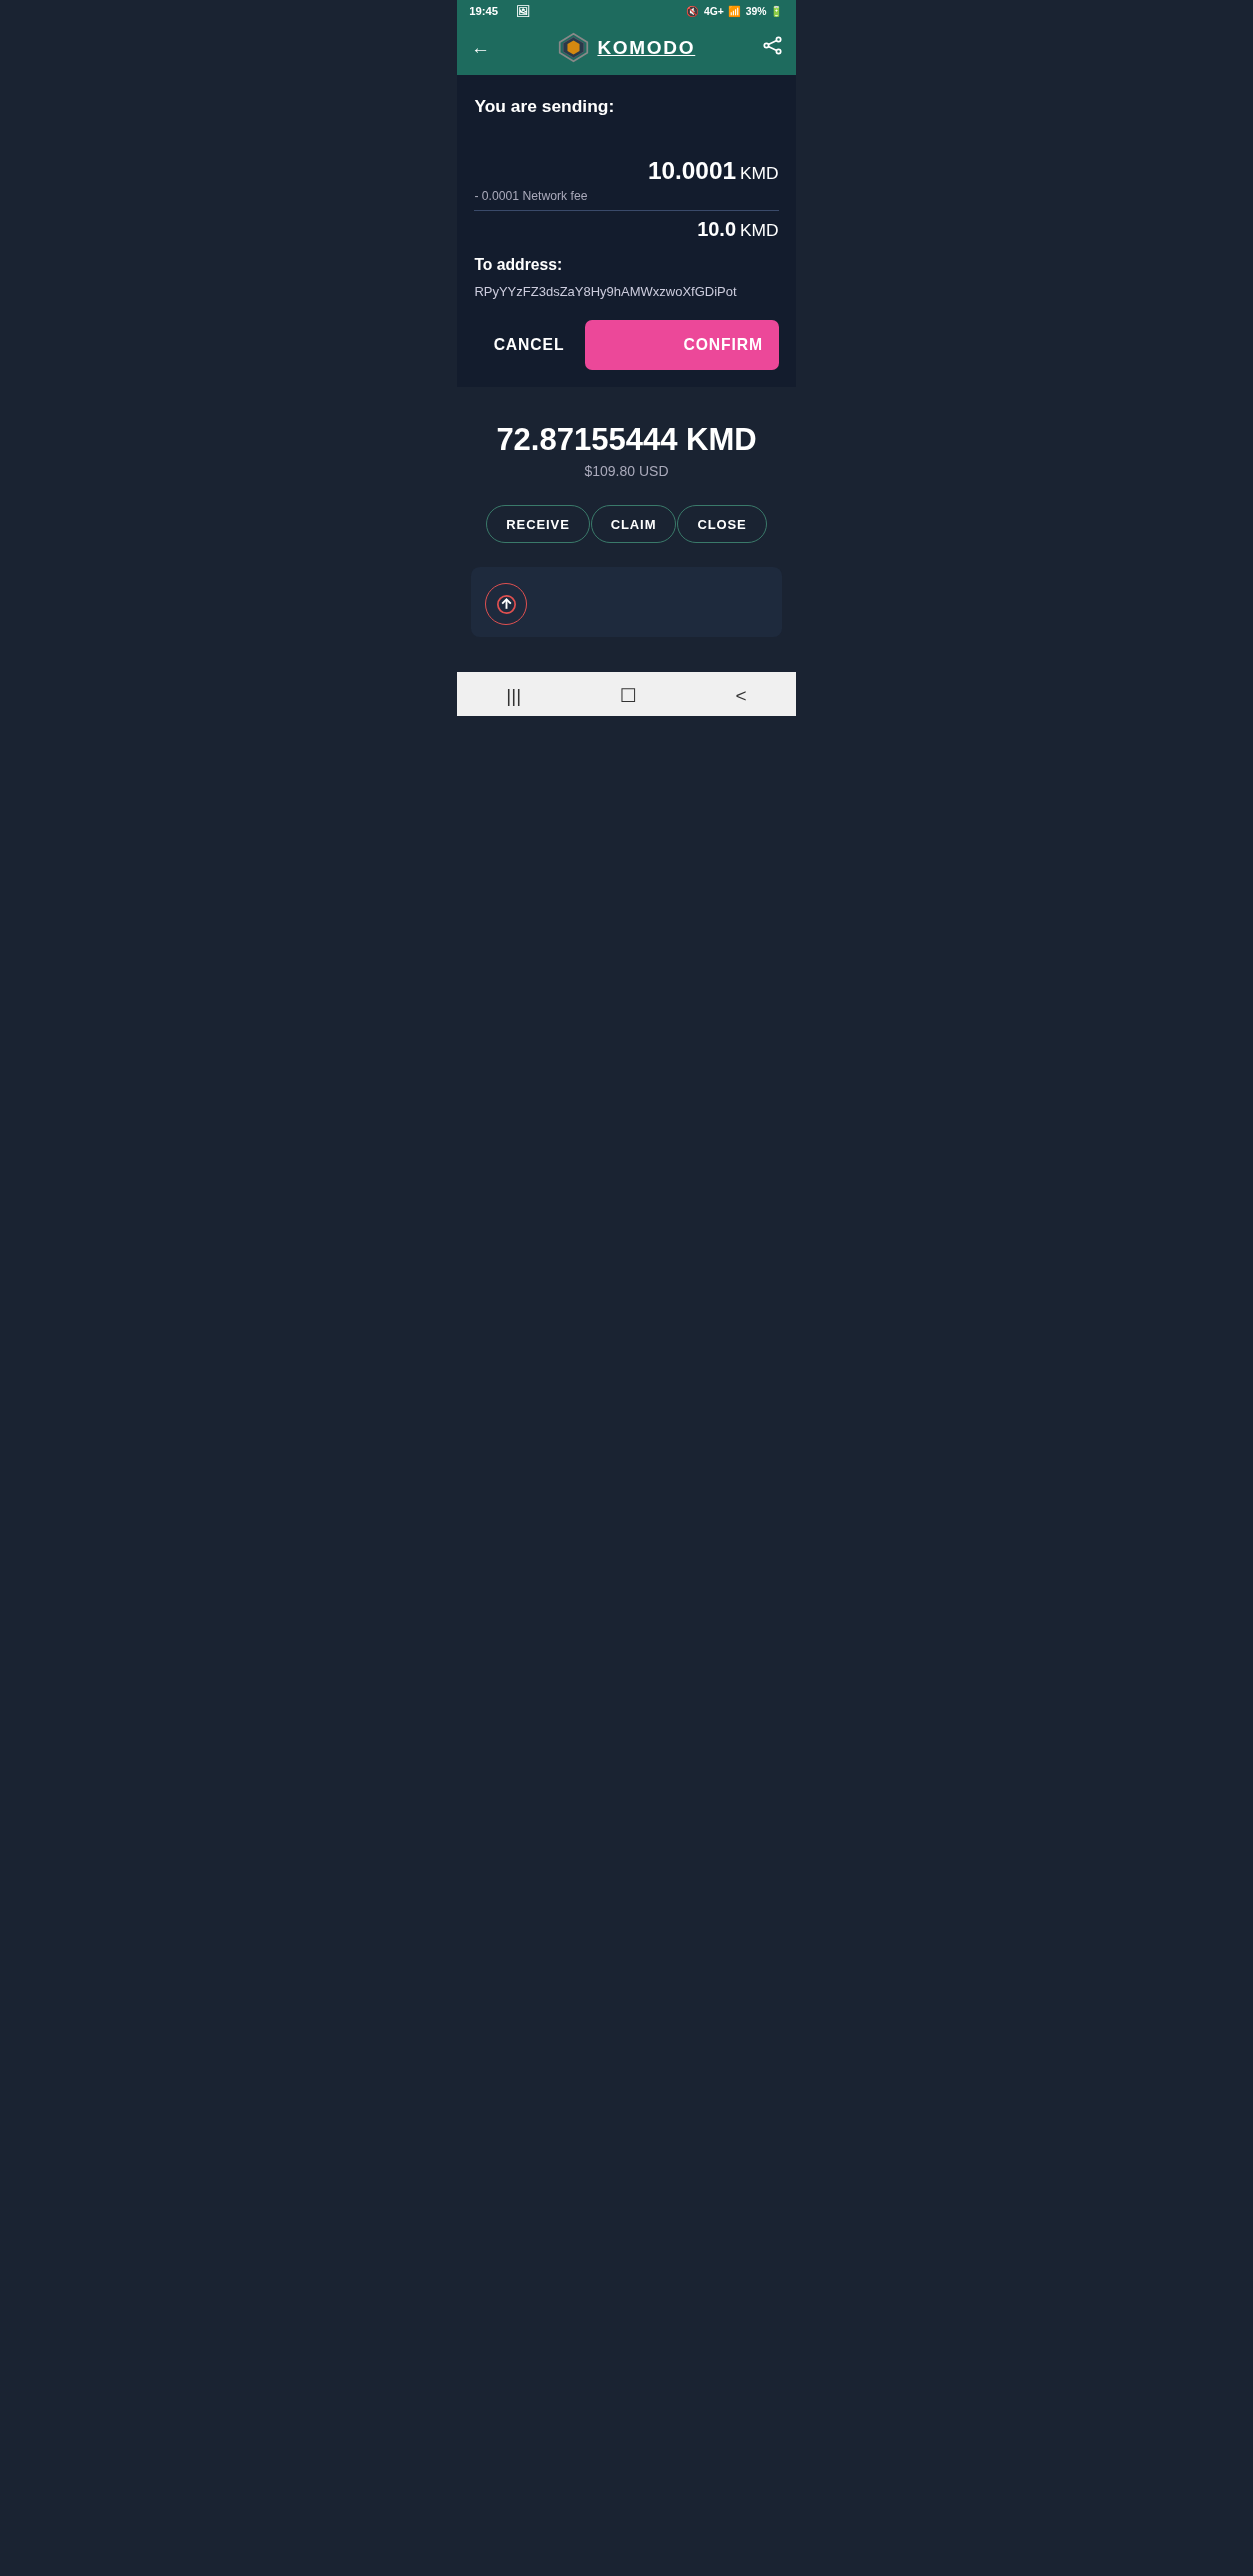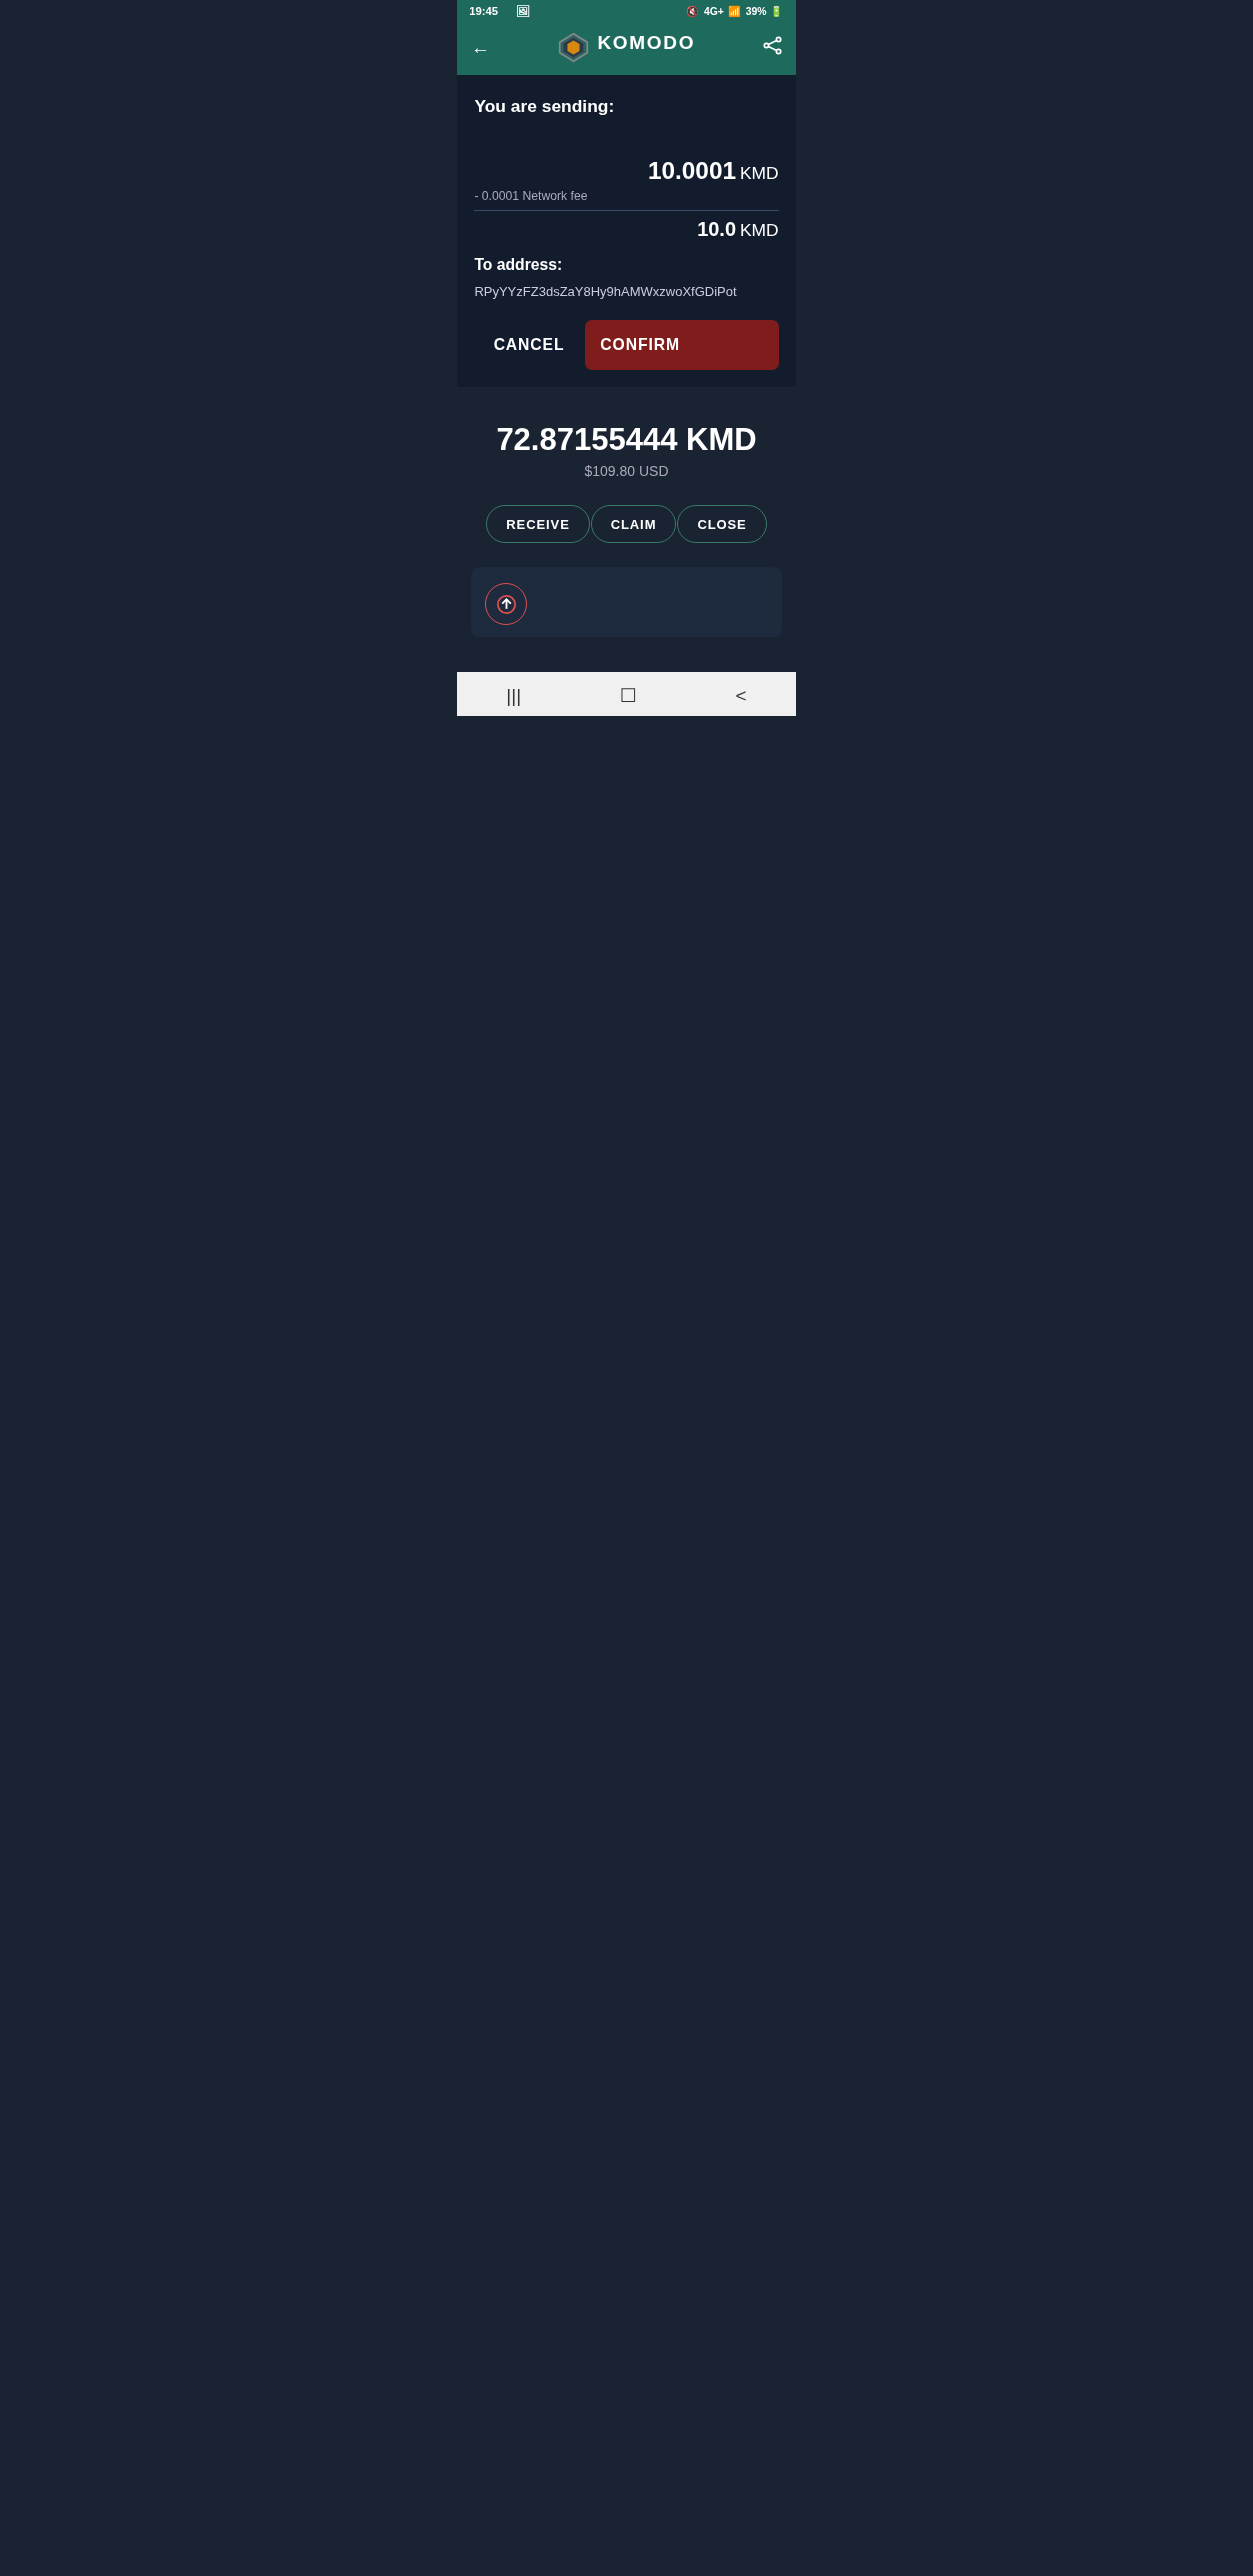--- a/index.html
+++ b/index.html
@@ -40,21 +40,23 @@
     
     .header {
       background: #1e6b5e;
       display: flex;
       align-items: center;
       padding: 8.7px 14px 12.2px 14px;
       justify-content: space-between;
     }
     .header-center {
       display: flex;
+      align-items: center;
       gap: 8.7px;
+      text-decoration: underline;
     }
     .header-title {
       font-size: 19px;
       font-weight: bold;
       letter-spacing: 1.7px;
       color: #fff;
     }
     .back-btn {
       font-size: 19px;
       cursor: pointer;
@@ -143,23 +145,23 @@
       text-align: center;
       font-size: 15.7px;
       font-weight: bold;
       color: #fff;
       padding: 14px;
       cursor: pointer;
       letter-spacing: 0.9px;
     }
     .confirm-btn {
       flex: 2;
-      background: #7f1d1d;
+      background: #ec4899;
       border-radius: 7px;
-      text-align: left;
+      text-align: right;
       font-size: 15.7px;
       font-weight: bold;
       color: #fff;
       padding: 15.7px;
       cursor: pointer;
       letter-spacing: 0.9px;
     }
 
     
     .main-content {

